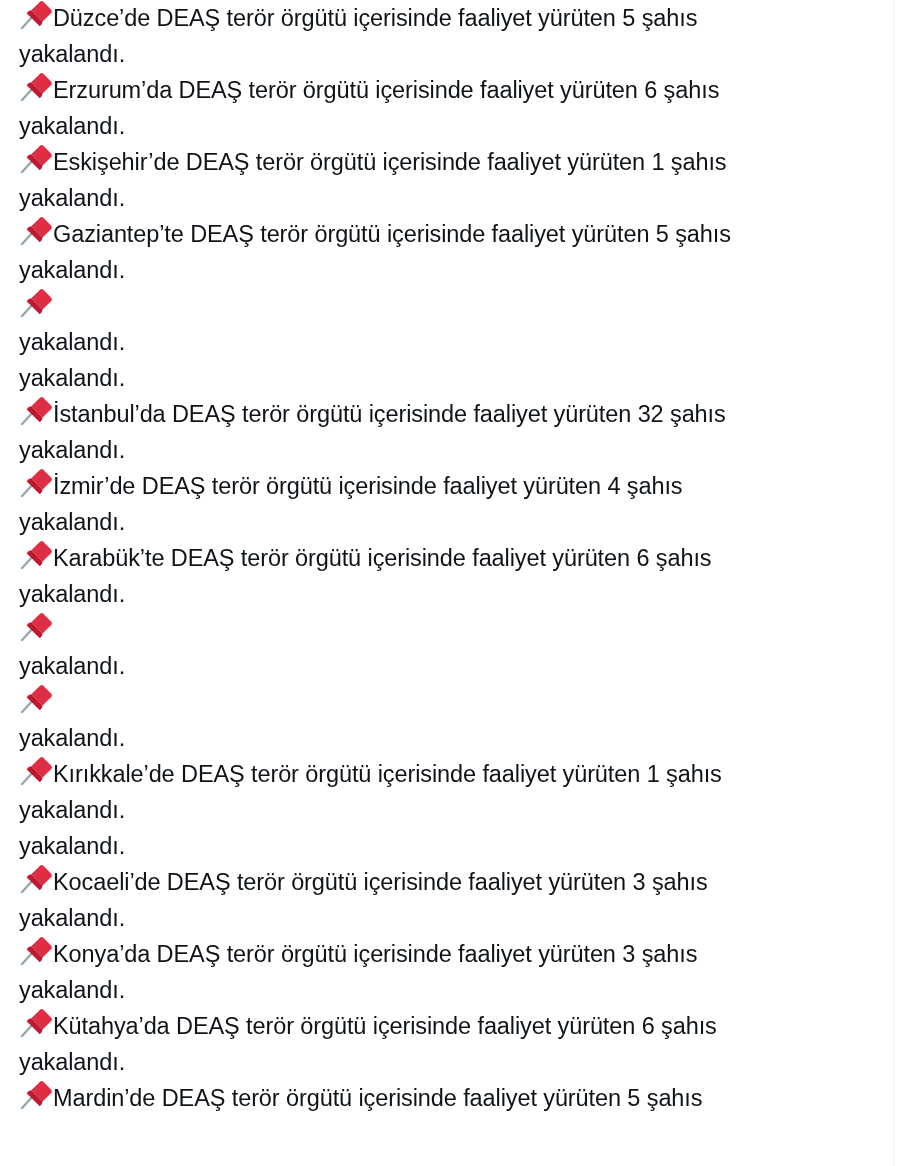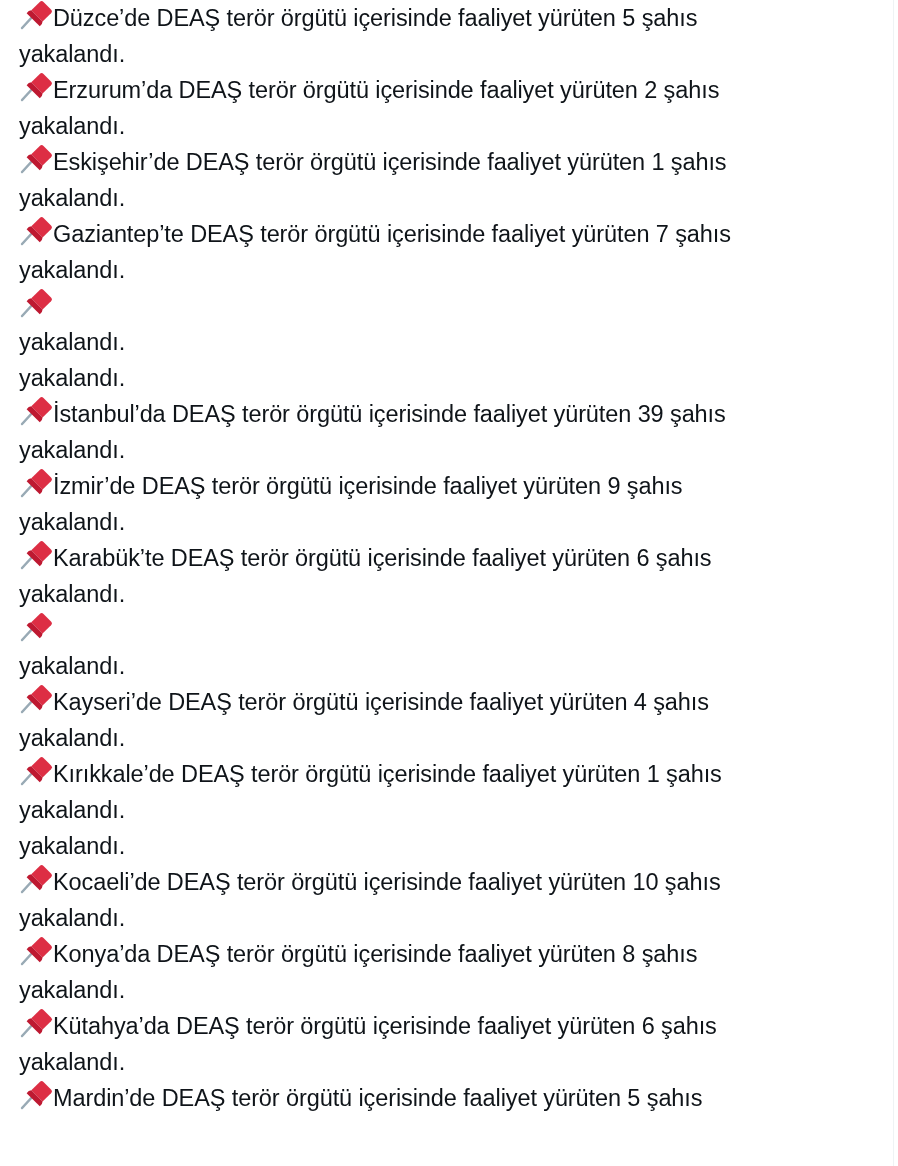--- a/index.html
+++ b/index.html
@@ -29,102 +29,102 @@
             <line x1="3" y1="30" x2="14" y2="18" stroke="#99aab5" stroke-width="2.4" stroke-linecap="round"></line>
             <path d="M13 11 L22 2 Q24 0 26 2 L34 10 Q36 12 34 14 L25 23 Z" fill="#dd2e44"></path>
             <path d="M8 14 Q10 11 13 11 L25 23 Q25 26 22 28 Z" fill="#be1931"></path>
           </svg></span><span class="t1">Düzce’de DEAŞ terör örgütü içerisinde faaliyet yürüten 5 şahıs</span></span>
   <span class="line"><span class="t2">yakalandı.</span></span>
 
   <span class="line"><span class="pin"><svg viewBox="0 0 36 32">
             <line x1="3" y1="30" x2="14" y2="18" stroke="#99aab5" stroke-width="2.4" stroke-linecap="round"></line>
             <path d="M13 11 L22 2 Q24 0 26 2 L34 10 Q36 12 34 14 L25 23 Z" fill="#dd2e44"></path>
             <path d="M8 14 Q10 11 13 11 L25 23 Q25 26 22 28 Z" fill="#be1931"></path>
-          </svg></span><span class="t1">Erzurum’da DEAŞ terör örgütü içerisinde faaliyet yürüten 2 şahıs</span></span>
+          </svg></span><span class="t1">Erzurum’da DEAŞ terör örgütü içerisinde faaliyet yürüten 6 şahıs</span></span>
   <span class="line"><span class="t2">yakalandı.</span></span>
 
   <span class="line"><span class="pin"><svg viewBox="0 0 36 32">
             <line x1="3" y1="30" x2="14" y2="18" stroke="#99aab5" stroke-width="2.4" stroke-linecap="round"></line>
             <path d="M13 11 L22 2 Q24 0 26 2 L34 10 Q36 12 34 14 L25 23 Z" fill="#dd2e44"></path>
             <path d="M8 14 Q10 11 13 11 L25 23 Q25 26 22 28 Z" fill="#be1931"></path>
           </svg></span><span class="t1">Eskişehir’de DEAŞ terör örgütü içerisinde faaliyet yürüten 1 şahıs</span></span>
   <span class="line"><span class="t2">yakalandı.</span></span>
 
   <span class="line"><span class="pin"><svg viewBox="0 0 36 32">
             <line x1="3" y1="30" x2="14" y2="18" stroke="#99aab5" stroke-width="2.4" stroke-linecap="round"></line>
             <path d="M13 11 L22 2 Q24 0 26 2 L34 10 Q36 12 34 14 L25 23 Z" fill="#dd2e44"></path>
             <path d="M8 14 Q10 11 13 11 L25 23 Q25 26 22 28 Z" fill="#be1931"></path>
-          </svg></span><span class="t1">Gaziantep’te DEAŞ terör örgütü içerisinde faaliyet yürüten 7 şahıs</span></span>
+          </svg></span><span class="t1">Gaziantep’te DEAŞ terör örgütü içerisinde faaliyet yürüten 5 şahıs</span></span>
   <span class="line"><span class="t2">yakalandı.</span></span>
 
   <span class="line"><span class="pin"><svg viewBox="0 0 36 32">
             <line x1="3" y1="30" x2="14" y2="18" stroke="#99aab5" stroke-width="2.4" stroke-linecap="round"></line>
             <path d="M13 11 L22 2 Q24 0 26 2 L34 10 Q36 12 34 14 L25 23 Z" fill="#dd2e44"></path>
             <path d="M8 14 Q10 11 13 11 L25 23 Q25 26 22 28 Z" fill="#be1931"></path>
           </svg></span></span>
   <span class="line"><span class="t2">yakalandı.</span></span>
 
   <span class="line"><span class="t2">yakalandı.</span></span>
 
   <span class="line"><span class="pin"><svg viewBox="0 0 36 32">
             <line x1="3" y1="30" x2="14" y2="18" stroke="#99aab5" stroke-width="2.4" stroke-linecap="round"></line>
             <path d="M13 11 L22 2 Q24 0 26 2 L34 10 Q36 12 34 14 L25 23 Z" fill="#dd2e44"></path>
             <path d="M8 14 Q10 11 13 11 L25 23 Q25 26 22 28 Z" fill="#be1931"></path>
-          </svg></span><span class="t1">İstanbul’da DEAŞ terör örgütü içerisinde faaliyet yürüten 39 şahıs</span></span>
+          </svg></span><span class="t1">İstanbul’da DEAŞ terör örgütü içerisinde faaliyet yürüten 32 şahıs</span></span>
   <span class="line"><span class="t2">yakalandı.</span></span>
 
   <span class="line"><span class="pin"><svg viewBox="0 0 36 32">
             <line x1="3" y1="30" x2="14" y2="18" stroke="#99aab5" stroke-width="2.4" stroke-linecap="round"></line>
             <path d="M13 11 L22 2 Q24 0 26 2 L34 10 Q36 12 34 14 L25 23 Z" fill="#dd2e44"></path>
             <path d="M8 14 Q10 11 13 11 L25 23 Q25 26 22 28 Z" fill="#be1931"></path>
-          </svg></span><span class="t1">İzmir’de DEAŞ terör örgütü içerisinde faaliyet yürüten 9 şahıs</span></span>
+          </svg></span><span class="t1">İzmir’de DEAŞ terör örgütü içerisinde faaliyet yürüten 4 şahıs</span></span>
   <span class="line"><span class="t2">yakalandı.</span></span>
 
   <span class="line"><span class="pin"><svg viewBox="0 0 36 32">
             <line x1="3" y1="30" x2="14" y2="18" stroke="#99aab5" stroke-width="2.4" stroke-linecap="round"></line>
             <path d="M13 11 L22 2 Q24 0 26 2 L34 10 Q36 12 34 14 L25 23 Z" fill="#dd2e44"></path>
             <path d="M8 14 Q10 11 13 11 L25 23 Q25 26 22 28 Z" fill="#be1931"></path>
           </svg></span><span class="t1">Karabük’te DEAŞ terör örgütü içerisinde faaliyet yürüten 6 şahıs</span></span>
   <span class="line"><span class="t2">yakalandı.</span></span>
 
   <span class="line"><span class="pin"><svg viewBox="0 0 36 32">
             <line x1="3" y1="30" x2="14" y2="18" stroke="#99aab5" stroke-width="2.4" stroke-linecap="round"></line>
             <path d="M13 11 L22 2 Q24 0 26 2 L34 10 Q36 12 34 14 L25 23 Z" fill="#dd2e44"></path>
             <path d="M8 14 Q10 11 13 11 L25 23 Q25 26 22 28 Z" fill="#be1931"></path>
           </svg></span></span>
   <span class="line"><span class="t2">yakalandı.</span></span>
 
   <span class="line"><span class="pin"><svg viewBox="0 0 36 32">
             <line x1="3" y1="30" x2="14" y2="18" stroke="#99aab5" stroke-width="2.4" stroke-linecap="round"></line>
             <path d="M13 11 L22 2 Q24 0 26 2 L34 10 Q36 12 34 14 L25 23 Z" fill="#dd2e44"></path>
             <path d="M8 14 Q10 11 13 11 L25 23 Q25 26 22 28 Z" fill="#be1931"></path>
-          </svg></span><span class="t1">Kayseri’de DEAŞ terör örgütü içerisinde faaliyet yürüten 4 şahıs</span></span>
+          </svg></span></span>
   <span class="line"><span class="t2">yakalandı.</span></span>
 
   <span class="line"><span class="pin"><svg viewBox="0 0 36 32">
             <line x1="3" y1="30" x2="14" y2="18" stroke="#99aab5" stroke-width="2.4" stroke-linecap="round"></line>
             <path d="M13 11 L22 2 Q24 0 26 2 L34 10 Q36 12 34 14 L25 23 Z" fill="#dd2e44"></path>
             <path d="M8 14 Q10 11 13 11 L25 23 Q25 26 22 28 Z" fill="#be1931"></path>
           </svg></span><span class="t1">Kırıkkale’de DEAŞ terör örgütü içerisinde faaliyet yürüten 1 şahıs</span></span>
   <span class="line"><span class="t2">yakalandı.</span></span>
 
   <span class="line"><span class="t2">yakalandı.</span></span>
 
   <span class="line"><span class="pin"><svg viewBox="0 0 36 32">
             <line x1="3" y1="30" x2="14" y2="18" stroke="#99aab5" stroke-width="2.4" stroke-linecap="round"></line>
             <path d="M13 11 L22 2 Q24 0 26 2 L34 10 Q36 12 34 14 L25 23 Z" fill="#dd2e44"></path>
             <path d="M8 14 Q10 11 13 11 L25 23 Q25 26 22 28 Z" fill="#be1931"></path>
-          </svg></span><span class="t1">Kocaeli’de DEAŞ terör örgütü içerisinde faaliyet yürüten 10 şahıs</span></span>
+          </svg></span><span class="t1">Kocaeli’de DEAŞ terör örgütü içerisinde faaliyet yürüten 3 şahıs</span></span>
   <span class="line"><span class="t2">yakalandı.</span></span>
 
   <span class="line"><span class="pin"><svg viewBox="0 0 36 32">
             <line x1="3" y1="30" x2="14" y2="18" stroke="#99aab5" stroke-width="2.4" stroke-linecap="round"></line>
             <path d="M13 11 L22 2 Q24 0 26 2 L34 10 Q36 12 34 14 L25 23 Z" fill="#dd2e44"></path>
             <path d="M8 14 Q10 11 13 11 L25 23 Q25 26 22 28 Z" fill="#be1931"></path>
-          </svg></span><span class="t1">Konya’da DEAŞ terör örgütü içerisinde faaliyet yürüten 8 şahıs</span></span>
+          </svg></span><span class="t1">Konya’da DEAŞ terör örgütü içerisinde faaliyet yürüten 3 şahıs</span></span>
   <span class="line"><span class="t2">yakalandı.</span></span>
 
   <span class="line"><span class="pin"><svg viewBox="0 0 36 32">
             <line x1="3" y1="30" x2="14" y2="18" stroke="#99aab5" stroke-width="2.4" stroke-linecap="round"></line>
             <path d="M13 11 L22 2 Q24 0 26 2 L34 10 Q36 12 34 14 L25 23 Z" fill="#dd2e44"></path>
             <path d="M8 14 Q10 11 13 11 L25 23 Q25 26 22 28 Z" fill="#be1931"></path>
           </svg></span><span class="t1">Kütahya’da DEAŞ terör örgütü içerisinde faaliyet yürüten 6 şahıs</span></span>
   <span class="line"><span class="t2">yakalandı.</span></span>
 
   <span class="line"><span class="pin"><svg viewBox="0 0 36 32">

